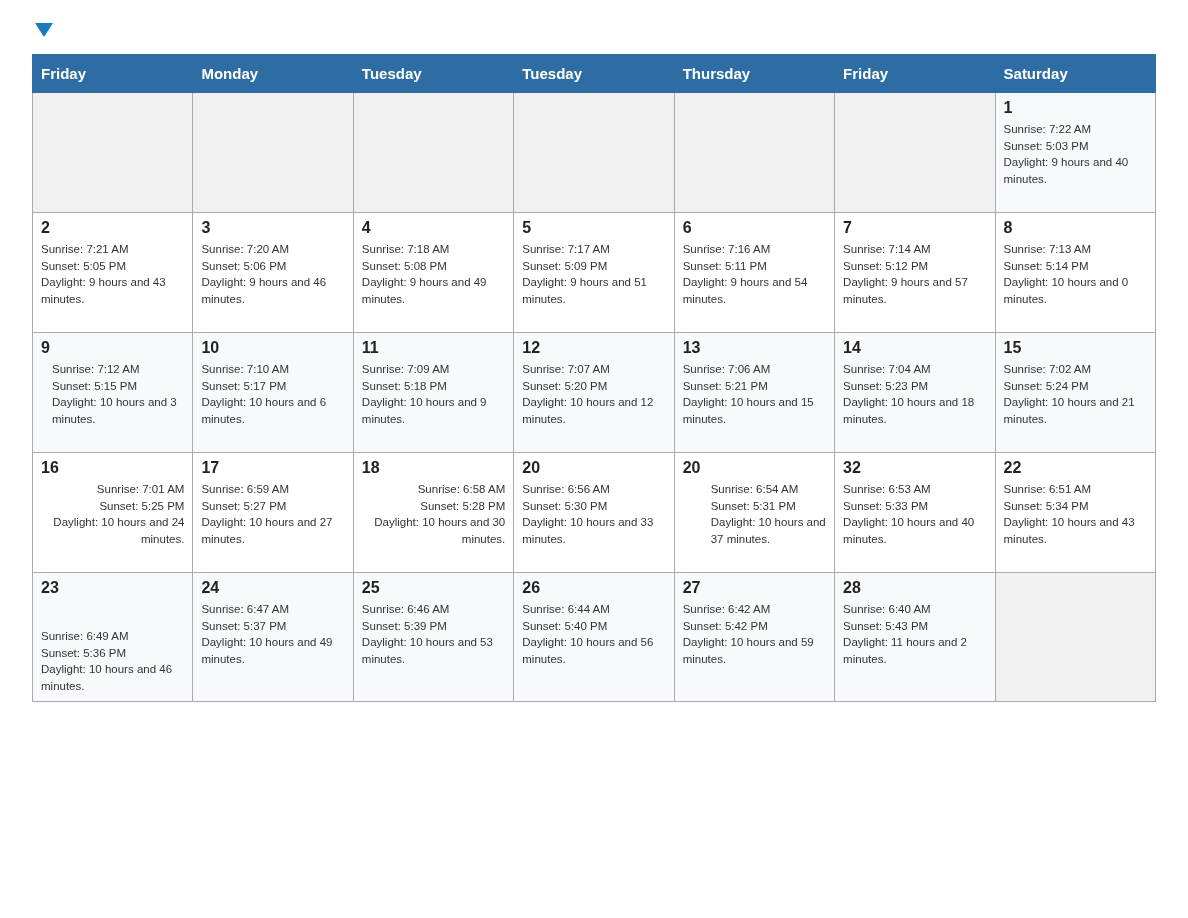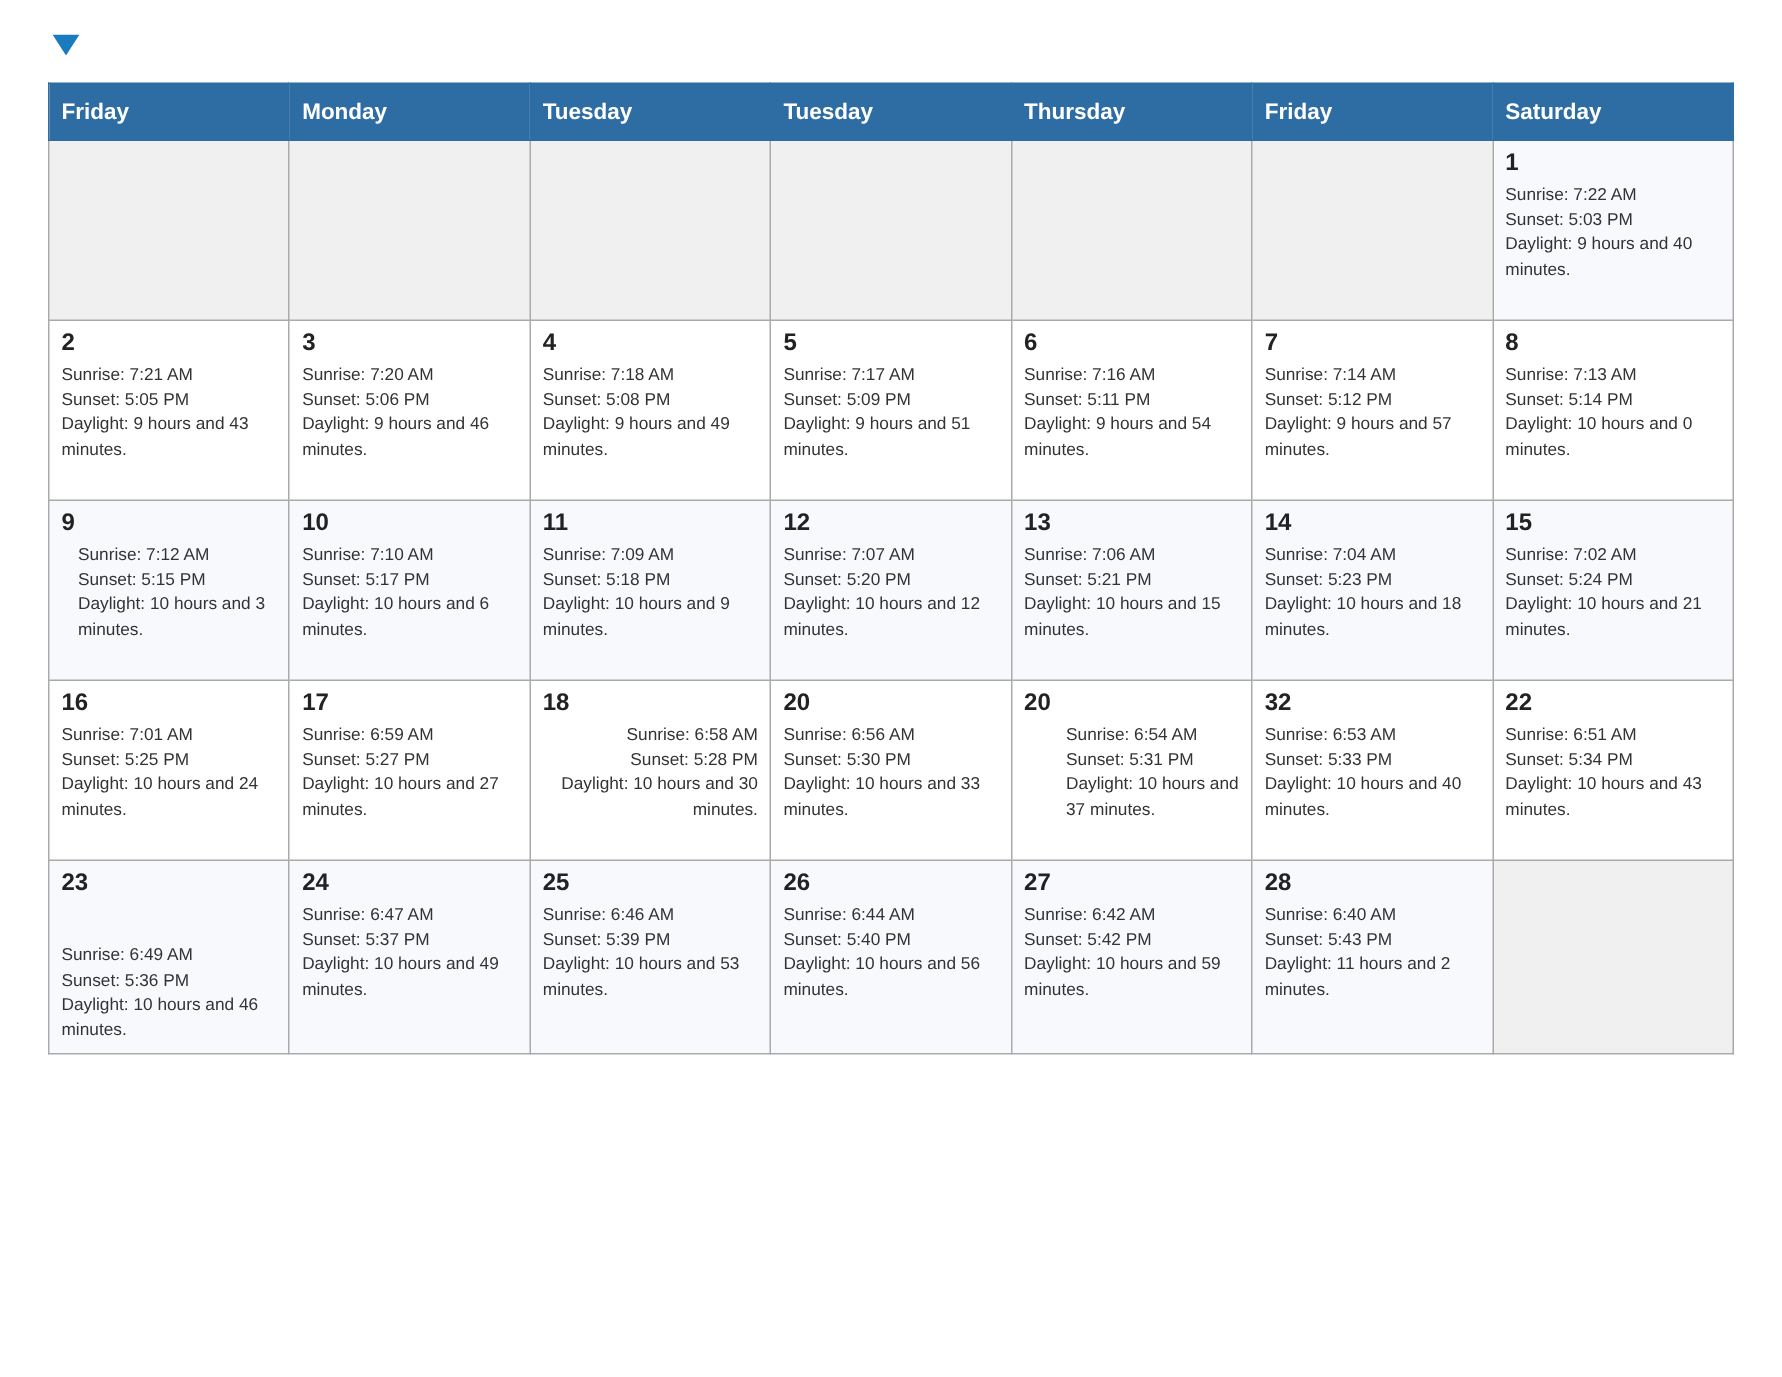--- a/index.html
+++ b/index.html
@@ -238,21 +238,21 @@
         <td>
           <span class="day-number">15</span>
           <div class="day-info" style="white-space: pre-line;">Sunrise: 7:02 AM
 Sunset: 5:24 PM
 Daylight: 10 hours and 21 minutes.</div>
         </td>
       </tr>
       <tr>
         <td>
           <span class="day-number">16</span>
-          <div class="day-info" style="white-space: pre-line;">Sunrise: 7:01 AM
+          <div class="day-info" style="white-space: pre-line; text-align: right;">Sunrise: 7:01 AM
 Sunset: 5:25 PM
 Daylight: 10 hours and 24 minutes.</div>
         </td>
         <td>
           <span class="day-number">17</span>
           <div class="day-info" style="white-space: pre-line;">Sunrise: 6:59 AM
 Sunset: 5:27 PM
 Daylight: 10 hours and 27 minutes.</div>
         </td>
         <td>

